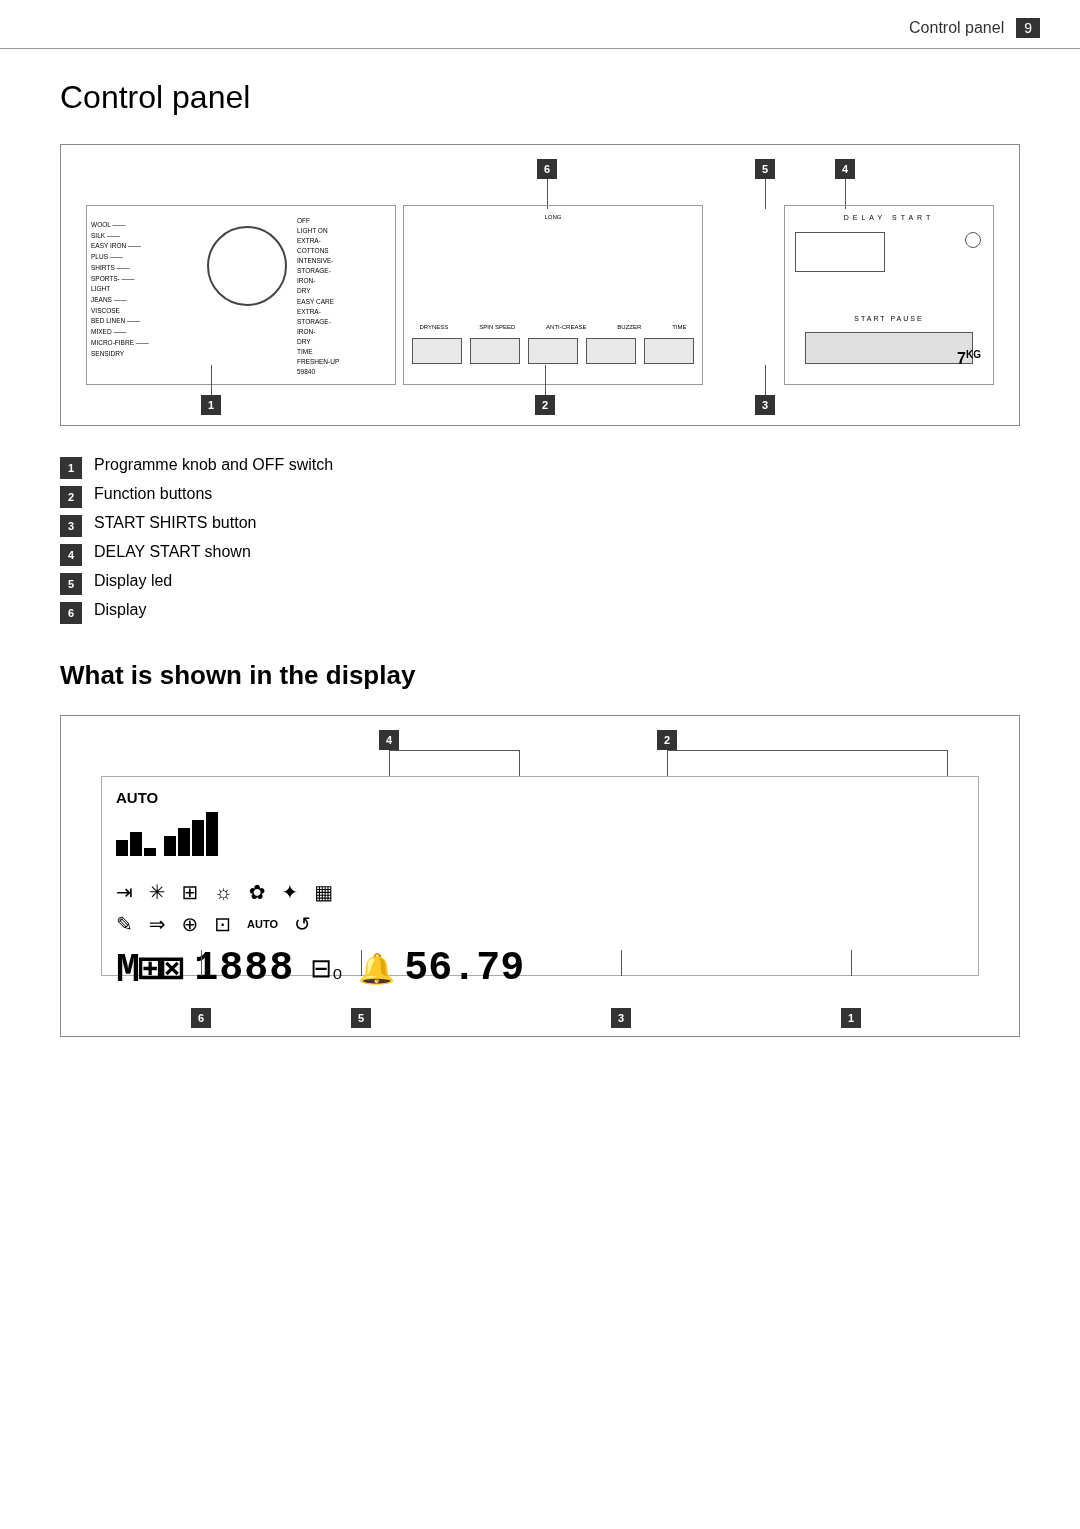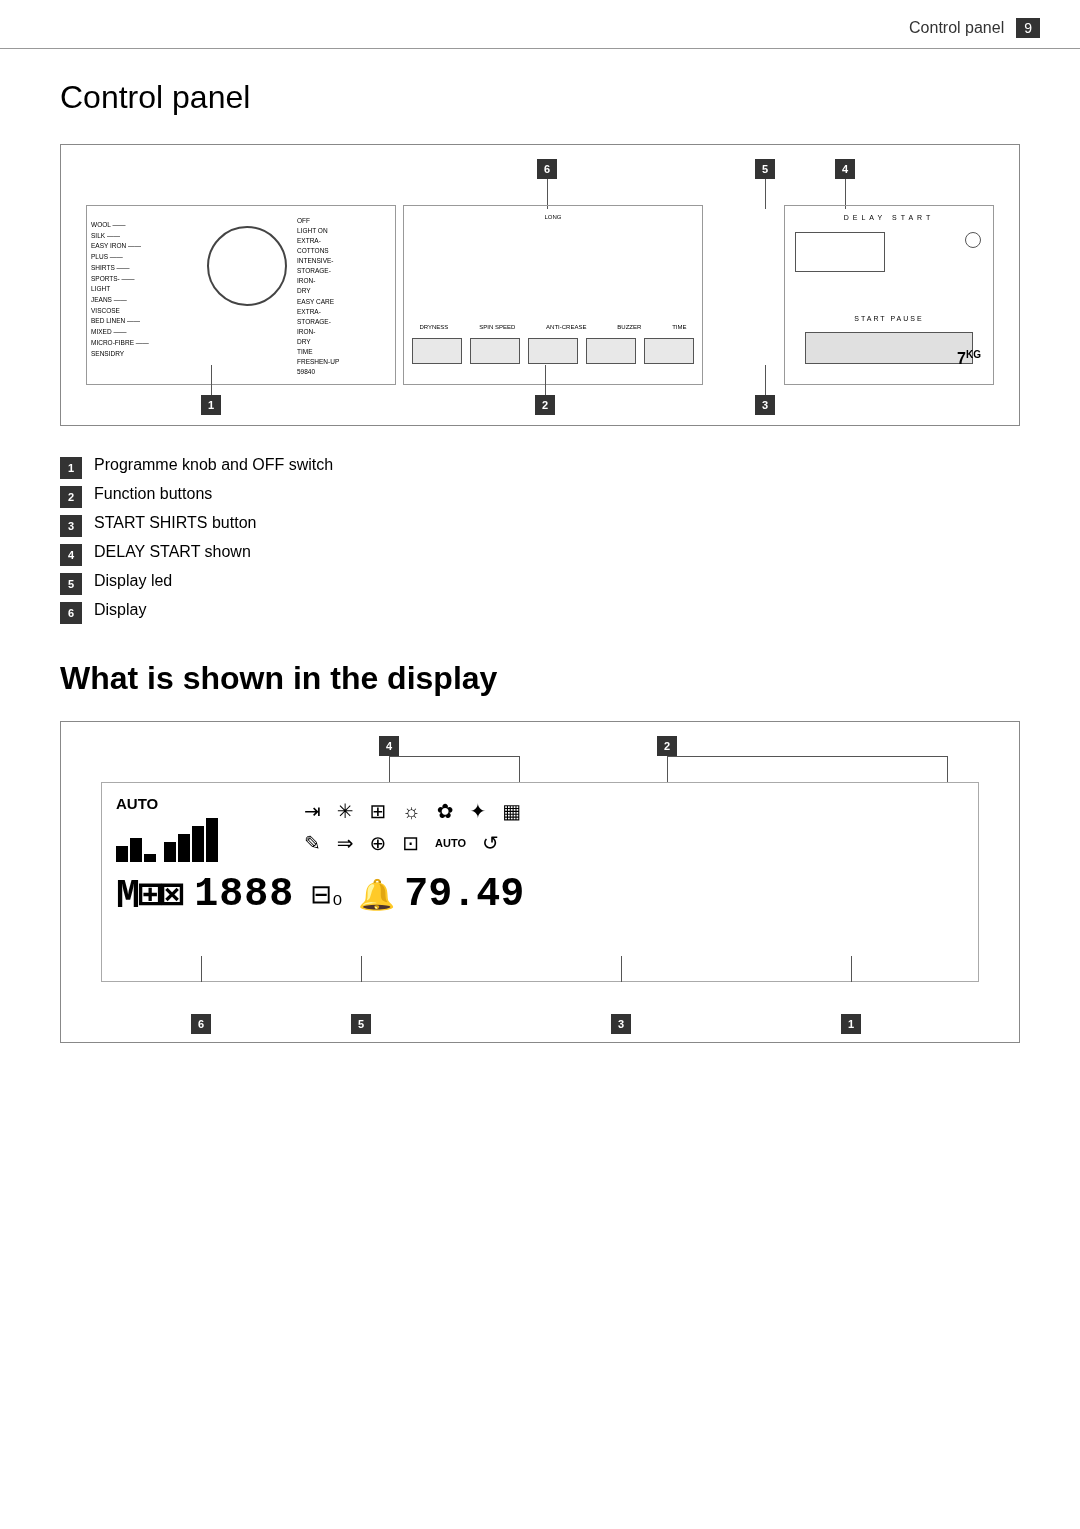--- a/index.html
+++ b/index.html
@@ -107,21 +107,21 @@
       color: #fff;
       font-size: 11px;
       font-weight: bold;
       margin-right: 12px;
       flex-shrink: 0;
       margin-top: 1px;
     }
 
     
     .section-title-2 {
-      font-size: 32px;
+      font-size: 26px;
       font-weight: bold;
       margin-bottom: 24px;
       color: #000;
     }
 
     
     .display-diagram-box {
       border: 1.5px solid #888;
       padding: 0;
       position: relative;
@@ -315,21 +315,21 @@
       <div style="position:absolute;left:328px;top:34px;width:1px;height:26px;background:#555;"></div>
       <div style="position:absolute;left:328px;top:34px;width:130px;height:1px;background:#555;"></div>
       <div style="position:absolute;left:458px;top:34px;width:1px;height:26px;background:#555;"></div>
 
       <div style="position:absolute;left:606px;top:34px;width:1px;height:26px;background:#555;"></div>
       <div style="position:absolute;left:606px;top:34px;width:280px;height:1px;background:#555;"></div>
       <div style="position:absolute;left:886px;top:34px;width:1px;height:26px;background:#555;"></div>
 
       <div style="position:absolute;left:40px;top:60px;right:40px;bottom:60px;border:1px solid #aaa;padding:12px 14px;">
 
-        <div style="display:flex;align-items:flex-start;gap:8px;margin-bottom:8px;">
+        <div style="display:flex;align-items:flex-start;gap:20px;margin-bottom:8px;flex-direction:column;">
 
           <div style="display:flex;flex-direction:column;width:180px;">
             <span style="font-size:15px;font-weight:bold;margin-bottom:4px;">AUTO</span>
             <div style="display:flex;align-items:flex-end;gap:2px;height:46px;">
 
               <div style="width:12px;height:16px;background:#000;"></div>
               <div style="width:12px;height:24px;background:#000;"></div>
               <div style="width:12px;height:8px;background:#000;margin-right:6px;"></div>
 
               <div style="width:12px;height:20px;background:#000;"></div>
@@ -366,21 +366,21 @@
         <div style="display:flex;align-items:center;gap:8px;margin-top:6px;">
 
           <div style="font-size:40px;font-weight:bold;font-family:'Courier New',monospace;letter-spacing:-2px;">M⊞⊠</div>
 
           <div style="font-size:40px;font-weight:bold;font-family:'Courier New',monospace;letter-spacing:1px;margin-left:4px;">1888</div>
 
           <div style="font-size:26px;margin-left:8px;margin-right:8px;">⊟₀</div>
 
           <div style="font-size:30px;">🔔</div>
 
-          <div style="font-size:40px;font-weight:bold;font-family:'Courier New',monospace;">79.49</div>
+          <div style="font-size:40px;font-weight:bold;font-family:'Courier New',monospace;">56.79</div>
         </div>
 
       </div>
 
       <div style="position:absolute;left:140px;bottom:60px;width:1px;height:26px;background:#555;"></div>
       <span class="dbadge disp-badge-6">6</span>
 
       <div style="position:absolute;left:300px;bottom:60px;width:1px;height:26px;background:#555;"></div>
       <span class="dbadge disp-badge-5">5</span>
 

